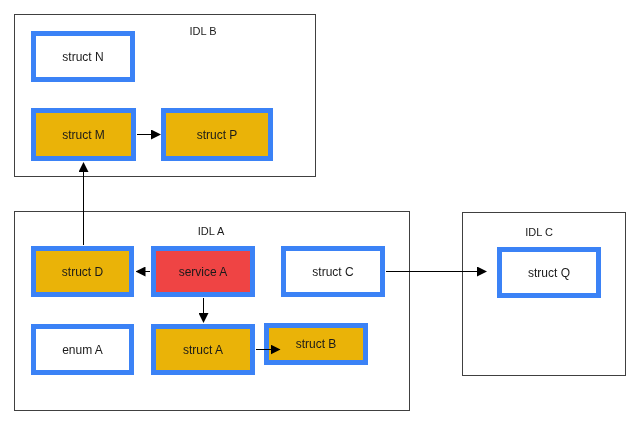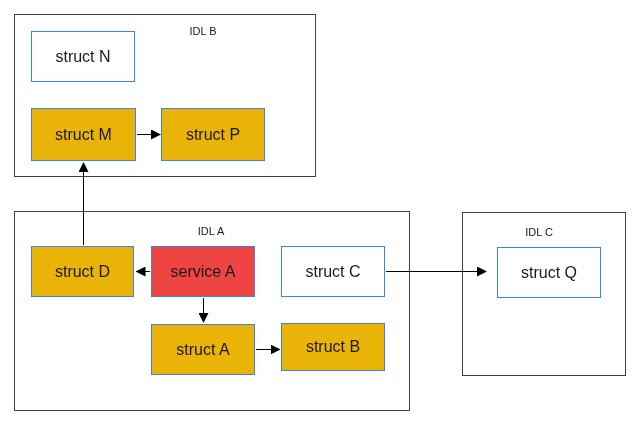--- a/index.html
+++ b/index.html
@@ -25,25 +25,25 @@
     position: absolute;
     font-size: 11px;
     color: #1a1a1a;
     text-align: center;
     white-space: nowrap;
     z-index: 2;
   }
   .node {
     position: absolute;
     box-sizing: border-box;
-    border: 1px solid #3b82f6;
+    border: 5px solid #3b82f6;
     display: flex;
     align-items: center;
     justify-content: center;
-    font-size: 16px;
+    font-size: 12px;
     color: #1a1a1a;
     z-index: 3;
     white-space: nowrap;
   }
   .fill-white  { background: #ffffff; }
   .fill-light  { background: #eab308; }
   .fill-medium { background: #ef4444; }
 
   
   #c-idl-b { left: 14px;  top: 14px;  width: 302px; height: 163px; }
@@ -51,27 +51,27 @@
   #c-idl-c { left: 462px; top: 212px; width: 164px; height: 164px; }
 
   
   #lbl-idl-b { left: 177px; top: 25px;  width: 52px; }
   #lbl-idl-a { left: 185px; top: 225px; width: 52px; }
   #lbl-idl-c { left: 513px; top: 226px; width: 52px; }
 
   
   #n-struct-n  { left: 31px;  top: 31px;  width: 104px; height: 51px; }
   #n-struct-m  { left: 31px;  top: 108px; width: 105px; height: 53px; }
-  #n-struct-p  { left: 161px; top: 108px; width: 104px; height: 53px; }
+  #n-struct-p  { left: 161px; top: 108px; width: 112px; height: 53px; }
   #n-struct-d  { left: 31px;  top: 246px; width: 103px; height: 51px; }
   #n-service-a { left: 151px; top: 246px; width: 104px; height: 51px; }
   #n-struct-c  { left: 281px; top: 246px; width: 104px; height: 51px; }
   #n-enum-a    { left: 31px;  top: 324px; width: 103px; height: 51px; }
   #n-struct-a  { left: 151px; top: 324px; width: 104px; height: 51px; }
-  #n-struct-b  { left: 281px; top: 323px; width: 104px; height: 48px; }
+  #n-struct-b  { left: 264px; top: 323px; width: 104px; height: 42px; }
   #n-struct-q  { left: 497px; top: 247px; width: 104px; height: 51px; }
 
   #edges-layer {
     position: absolute;
     left: 0;
     top: 0;
     z-index: 4;
     pointer-events: none;
   }
 </style>
@@ -87,20 +87,21 @@
   <div class="container-label" id="lbl-idl-b">IDL B</div>
   <div class="container-label" id="lbl-idl-a">IDL A</div>
   <div class="container-label" id="lbl-idl-c">IDL C</div>
 
   <div class="node fill-white" id="n-struct-n">struct N</div>
   <div class="node fill-light" id="n-struct-m">struct M</div>
   <div class="node fill-light" id="n-struct-p">struct P</div>
   <div class="node fill-light" id="n-struct-d">struct D</div>
   <div class="node fill-medium" id="n-service-a">service A</div>
   <div class="node fill-white" id="n-struct-c">struct C</div>
+  <div class="node fill-white" id="n-enum-a">enum A</div>
   <div class="node fill-light" id="n-struct-a">struct A</div>
   <div class="node fill-light" id="n-struct-b">struct B</div>
   <div class="node fill-white" id="n-struct-q">struct Q</div>
 
   <svg id="edges-layer" width="640" height="428" viewBox="0 0 640 428" xmlns="http://www.w3.org/2000/svg">
     <defs>
       <marker id="ah" markerUnits="userSpaceOnUse" markerWidth="10" markerHeight="10" refX="9" refY="5" orient="auto">
         <path d="M0,0 L10,5 L0,10 z" fill="#000000"></path>
       </marker>
     </defs>

